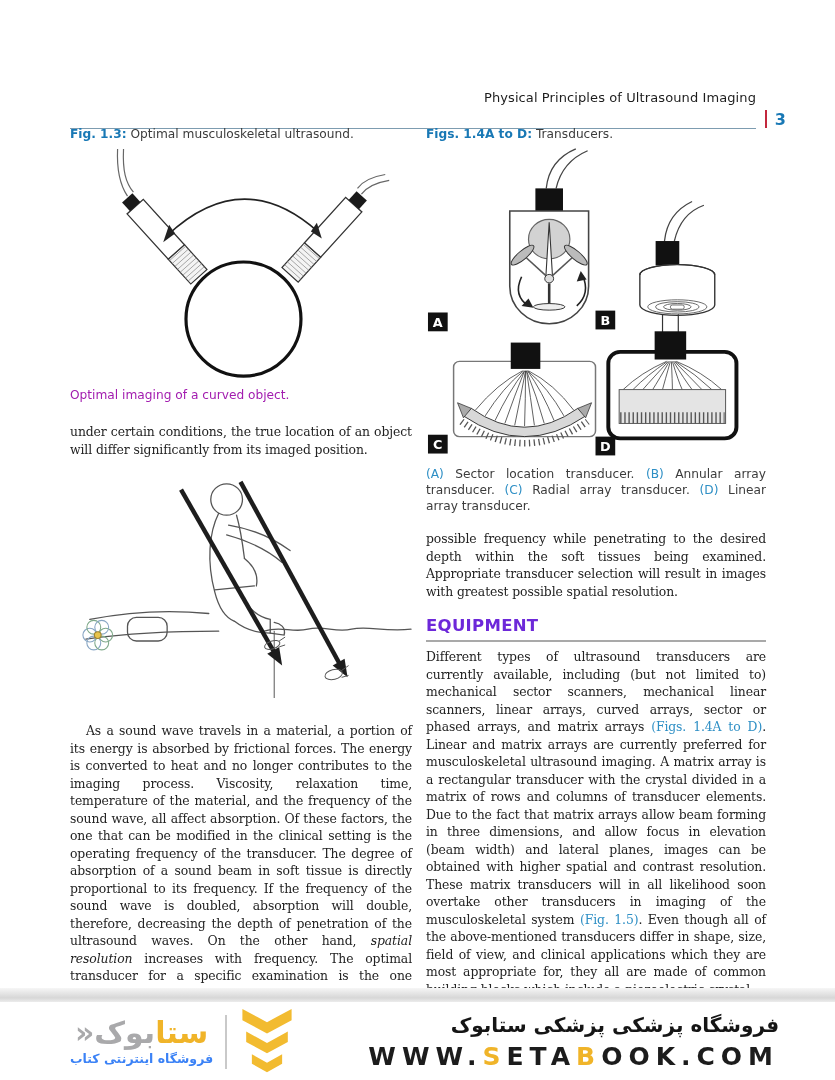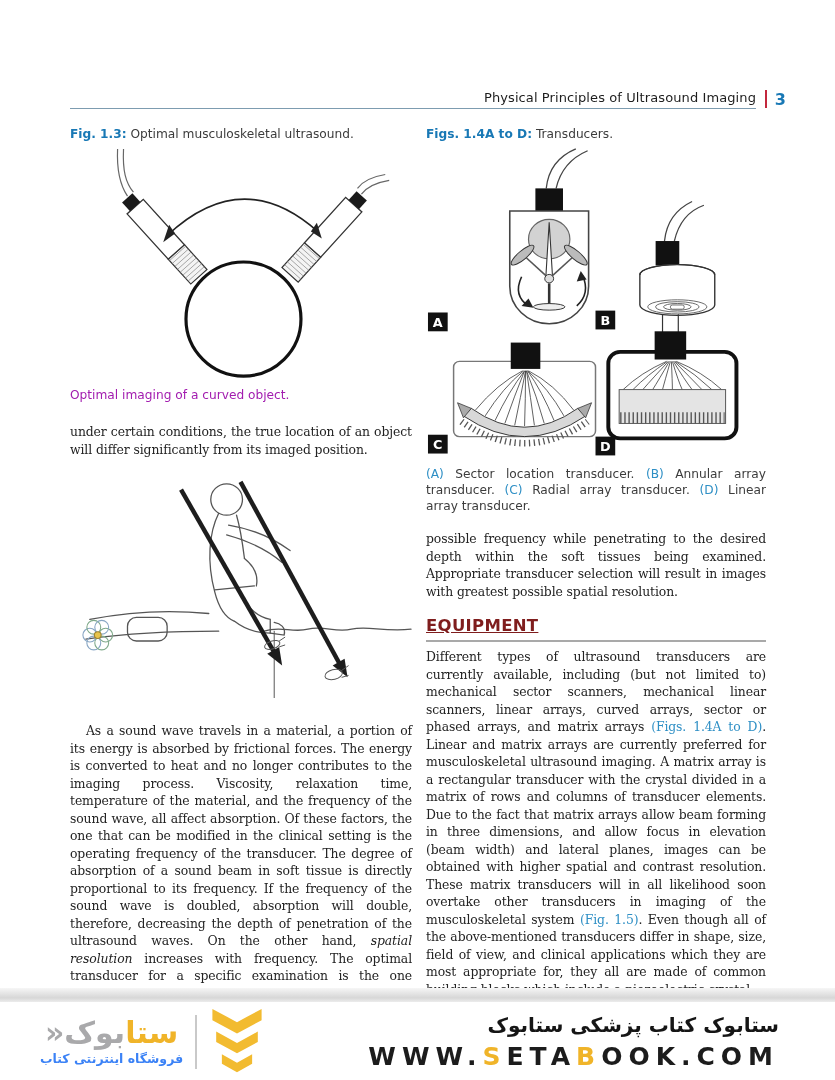--- a/index.html
+++ b/index.html
@@ -3,21 +3,21 @@
 <meta charset="utf-8">
 <style>
   html,body{margin:0;padding:0;}
   body{width:835px;height:1080px;background:#ffffff;overflow:hidden;
        font-family:"DejaVu Sans",sans-serif;}
   .page{position:relative;width:835px;height:1080px;background:#fff;}
 
   
   .running-head{position:absolute;left:70px;top:90px;width:716px;display:flex;align-items:flex-end;}
   .rh-text{flex:0 0 686px;text-align:right;font:13px/16px "DejaVu Sans",sans-serif;
-           color:#1d1d1d;border-bottom:1.6px solid #7d9cb0;padding-bottom:2px;letter-spacing:.1px;}
+           color:#1d1d1d;border-bottom:1.6px solid #7d9cb0;padding-bottom:22px;letter-spacing:.1px;}
   .rh-bar{width:4.5px;height:18px;background:#c3273d;margin:0 8px 1px 9px;}
   .rh-num{font:bold 16px/16px "DejaVu Sans",sans-serif;color:#1878b5;margin-bottom:1px;}
 
   
   .columns{position:absolute;left:70px;top:126px;width:696px;display:flex;gap:14px;}
   .col{display:block;}
   .col-left{width:342px;}
   .col-right{width:340px;}
 
   .fig-caption{margin:0 0 4px 0;font:12.2px/17px "DejaVu Sans",sans-serif;color:#3c3c3c;}
@@ -26,33 +26,33 @@
   .sub-cap{margin:4px 0 0 0;font:12.2px/16px "DejaVu Sans",sans-serif;color:#3c3c3c;text-align:justify;}
   .cap-letter{color:#2e8fc5;}
 
   .body-text{margin:0;font:12.4px/17.5px "DejaVu Serif",serif;color:#232323;
              text-align:justify;letter-spacing:-0.1px;}
   .mt20{margin-top:20px;} .mt24{margin-top:24px;} .mt14{margin-top:14px;} .mt16{margin-top:16px;}
   .indent{text-indent:16px;}
   .ref-link{color:#2e8fc5;cursor:pointer;}
   .it{font-style:italic;}
 
-  h2.equipment{margin:16px 0 6px 0;font:bold 16.5px/20px "DejaVu Sans",sans-serif;color:#7f1d1d;
-               letter-spacing:.3px;border-bottom:2px solid #a9a9a9;padding-bottom:4px;text-decoration:underline;}
+  h2.equipment{margin:16px 0 6px 0;font:bold 16.5px/20px "DejaVu Sans",sans-serif;color:#6d28d9;
+               letter-spacing:.3px;border-bottom:2px solid #a9a9a9;padding-bottom:4px;}
 
   .figsvg{display:block;}
 
   
   .page-shadow{position:absolute;left:0;top:988px;width:835px;height:14px;
                background:linear-gradient(to bottom,#f6f6f6,#d7d7d7 70%,#ececec);}
 
   
   .footer{position:absolute;left:0;top:1004px;width:835px;height:76px;background:#fff;
           display:flex;align-items:center;padding:0;}
-  .logo{display:flex;align-items:center;gap:12px;margin-left:40px;}
+  .logo{display:flex;align-items:center;gap:12px;margin-left:70px;}
   .wordmark-stack{text-align:center;}
   .wordmark{direction:rtl;font:bold 30px/32px "DejaVu Sans",sans-serif;letter-spacing:0;}
   .wm-yellow{color:#f0b429;}
   .wm-gray{color:#a9a9ab;}
   .logo-tagline{direction:rtl;font:bold 12.5px/16px "DejaVu Sans",sans-serif;color:#3b82f6;margin-top:2px;}
   .logo-divider{width:2px;height:54px;background:#c9c9c9;}
   .store-block{margin-left:auto;margin-right:56px;text-align:right;}
   .store-title{direction:rtl;font:bold 20px/26px "DejaVu Sans",sans-serif;color:#151515;}
   .site-url{font:bold 25px/30px "DejaVu Sans",sans-serif;color:#1c1c1c;letter-spacing:6px;margin-top:4px;margin-left:31px;}
   .url-accent{color:#f0b429;}
@@ -268,18 +268,18 @@
         <div class="logo-tagline">فروشگاه اینترنتی کتاب</div>
       </div>
       <div class="logo-divider"></div>
       <svg width="56" height="70" viewBox="0 0 56 74">
         <polygon points="2,2 28,16 54,2 54,14 28,28 2,14" fill="#f2bb30"></polygon>
         <polygon points="6,26 28,38 50,26 50,37 28,49 6,37" fill="#f2bb30"></polygon>
         <polygon points="12,50 28,59 44,50 44,60 28,69 12,60" fill="#f2bb30"></polygon>
       </svg>
     </div>
     <div class="store-block">
-      <div class="store-title">ستابوک کتاب پزشکی ستابوک</div>
+      <div class="store-title">فروشگاه پزشکی پزشکی ستابوک</div>
       <div class="site-url"><span>WWW.</span><span class="url-accent">S</span><span>ETA</span><span class="url-accent">B</span><span>OOK.COM</span></div>
     </div>
   </div>
 
 </div>
 
 </body></html>

